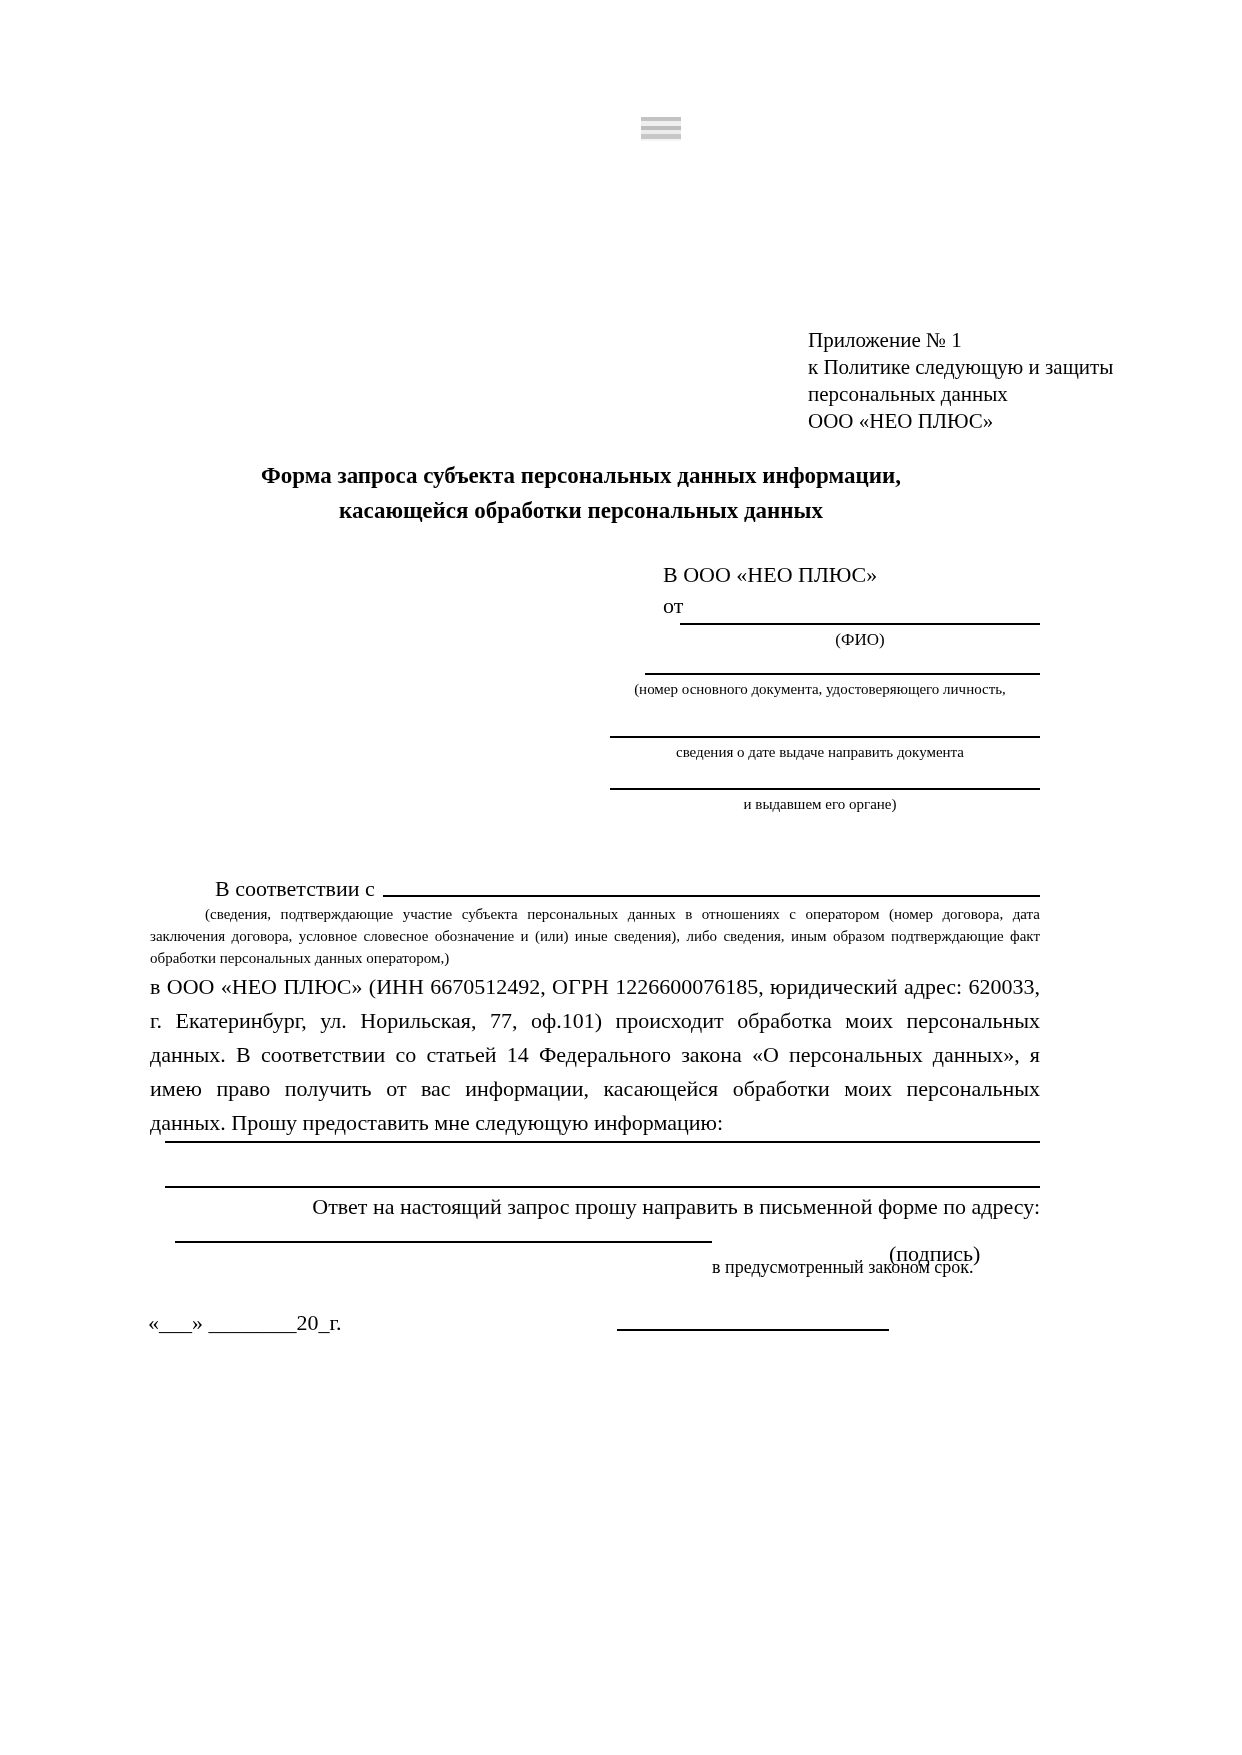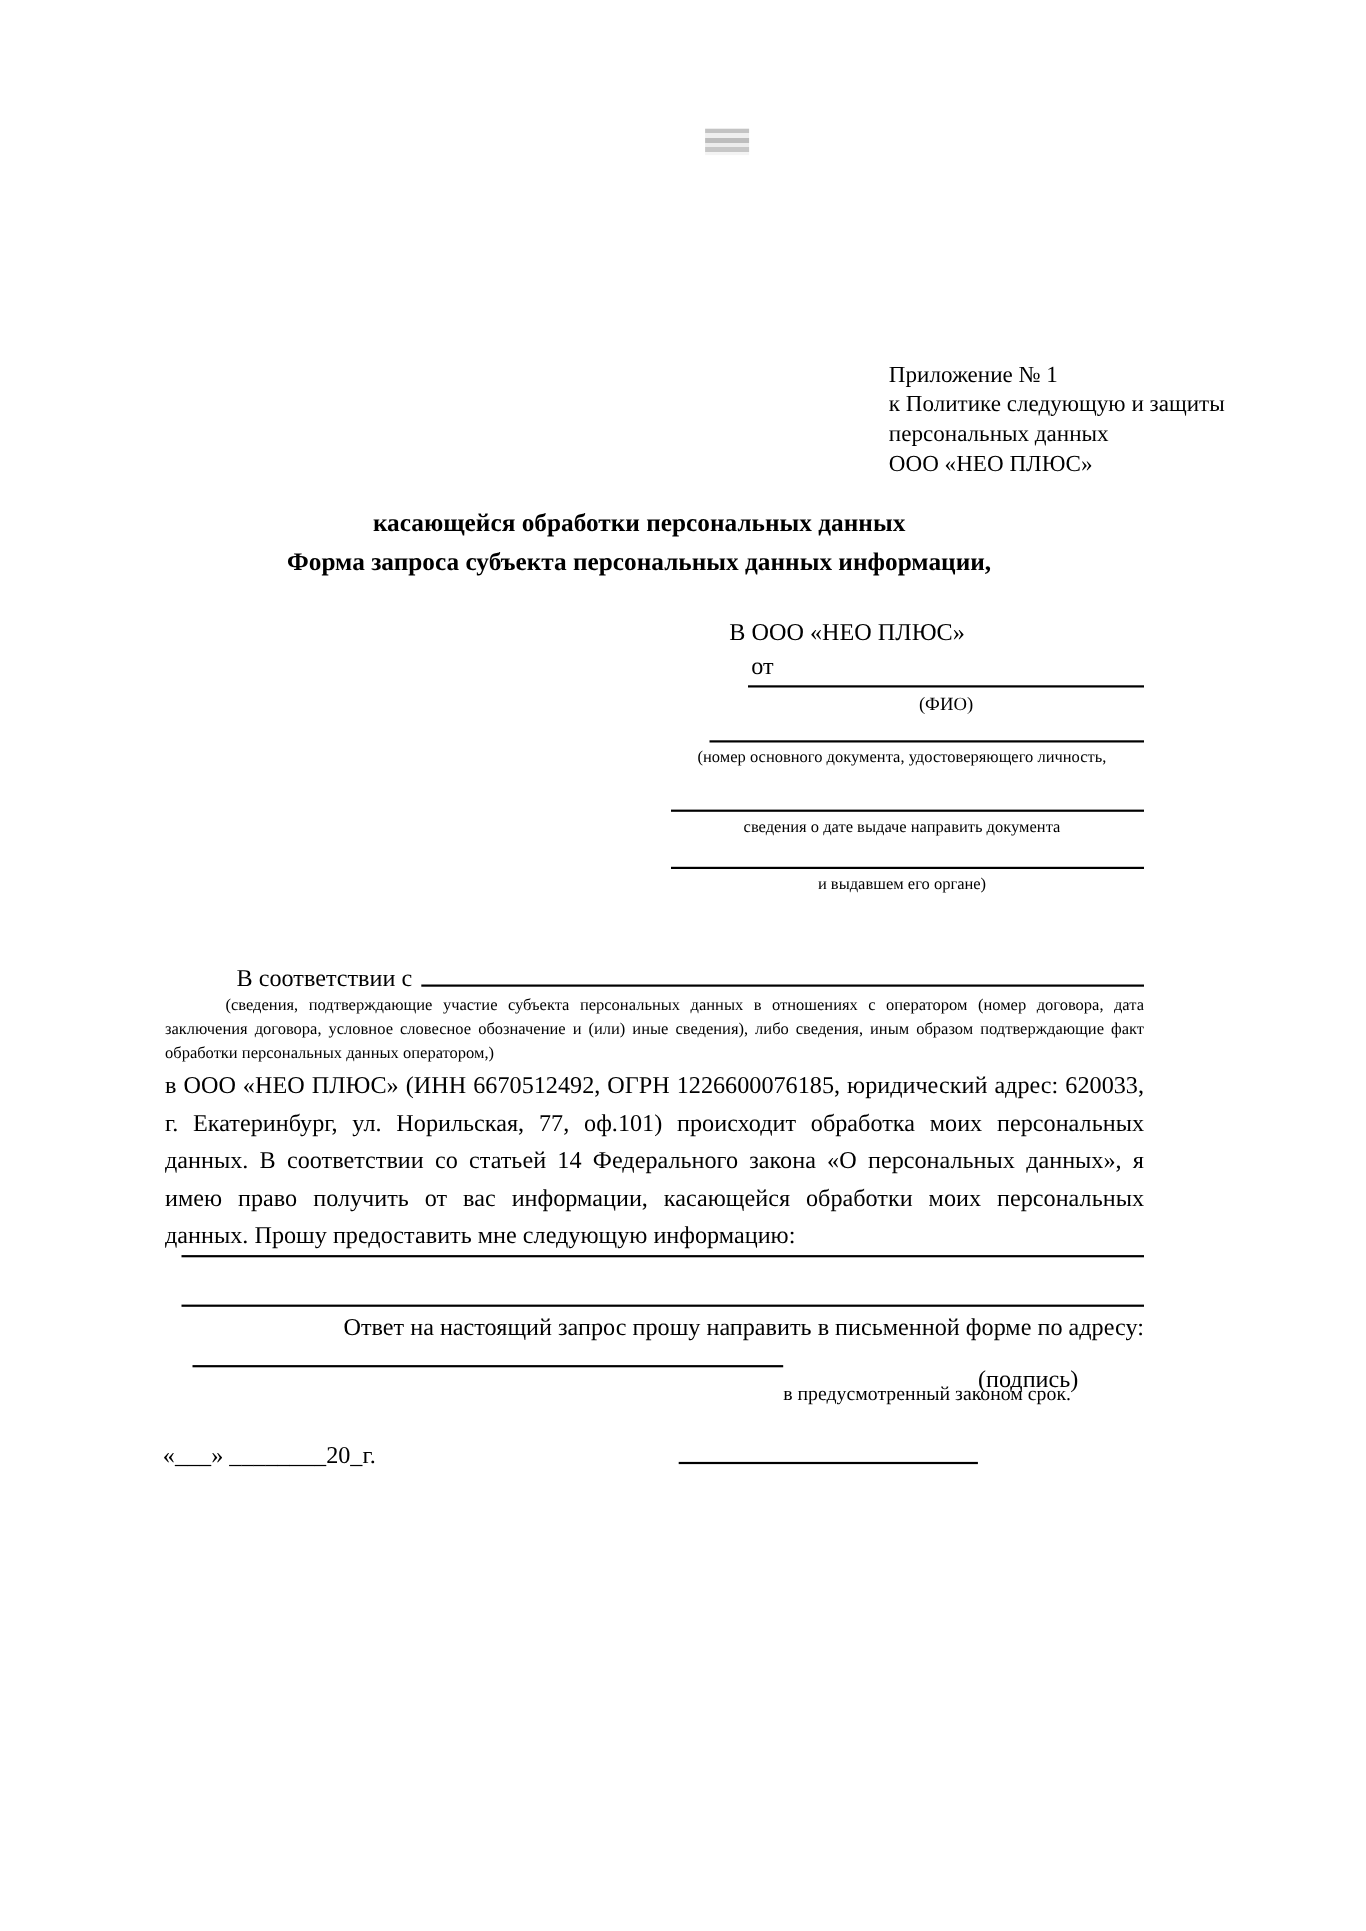--- a/index.html
+++ b/index.html
@@ -26,21 +26,21 @@
       #c3c3c3 0%, #c3c3c3 18%, #efefef 18%, #efefef 36%,
       #bdbdbd 36%, #bdbdbd 56%, #ececec 56%, #ececec 70%,
       #c7c7c7 70%, #c7c7c7 90%, #f4f4f4 90%, #f4f4f4 100%);
   }
 
   .annex { left:808px; top:327px; font-size:21px; line-height:27px; white-space:nowrap; }
 
   .title { left:0; top:458px; width:1162px; font-size:23px; line-height:35px; }
 
   .addr-to { left:663px; top:562px; font-size:22px; white-space:nowrap; }
-  .addr-from { left:663px; top:593px; font-size:22px;margin-left:20px; }
+  .addr-from { left:663px; top:593px; font-size:22px; }
 
   .fio-cap  { left:680px; top:630px; width:360px; }
   .doc-cap1 { left:600px; top:681px; width:440px; }
   .doc-cap2 { left:600px; top:744px; width:440px; }
   .doc-cap3 { left:600px; top:796px; width:440px; }
 
   .zapros { left:165px; top:850px; width:875px; font-size:22px; letter-spacing:1px; }
 
   .lead-row { left:165px; top:876px; width:875px; display:flex; align-items:flex-end; font-size:22px; }
   .lead-row .lead-text { padding-left:50px; white-space:nowrap; }
@@ -72,22 +72,22 @@
   <div class="abs artifact"></div>
 
   <div class="abs annex">
     <div>Приложение № 1</div>
     <div>к Политике следующую и защиты</div>
     <div>персональных данных</div>
     <div>ООО «НЕО ПЛЮС»</div>
   </div>
 
   <div class="abs title center bold">
+    <div>Форма запроса субъекта персональных данных информации,</div>
     <div>касающейся обработки персональных данных</div>
-    <div>Форма запроса субъекта персональных данных информации,</div>
   </div>
 
   <div class="abs addr-to">В ООО «НЕО ПЛЮС»</div>
   <div class="abs addr-from">от</div>
 
   <div class="hline" style="left:680px; top:623px; width:360px;"></div>
   <div class="abs fio-cap center fs-cap">(ФИО)</div>
 
   <div class="hline" style="left:645px; top:673px; width:395px;"></div>
   <div class="abs doc-cap1 center fs-small">(номер основного документа, удостоверяющего личность,</div>

